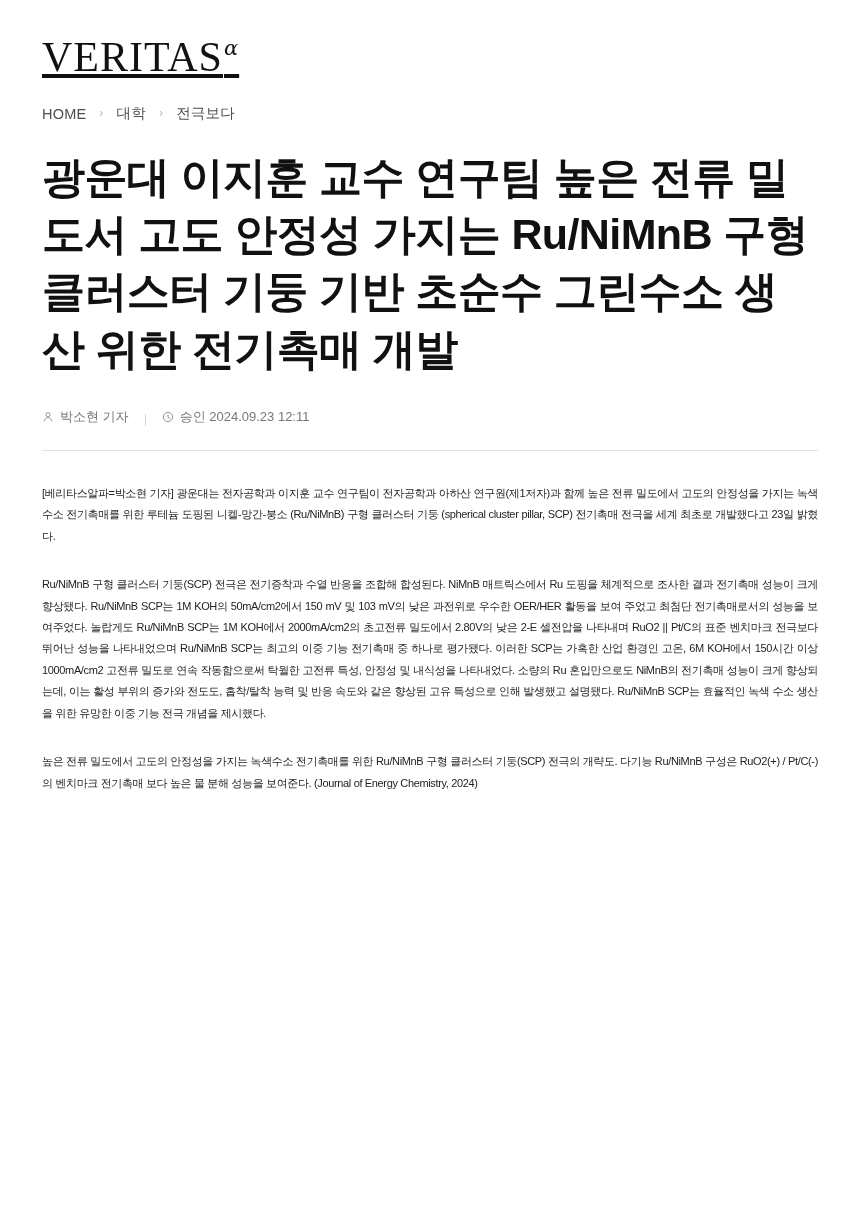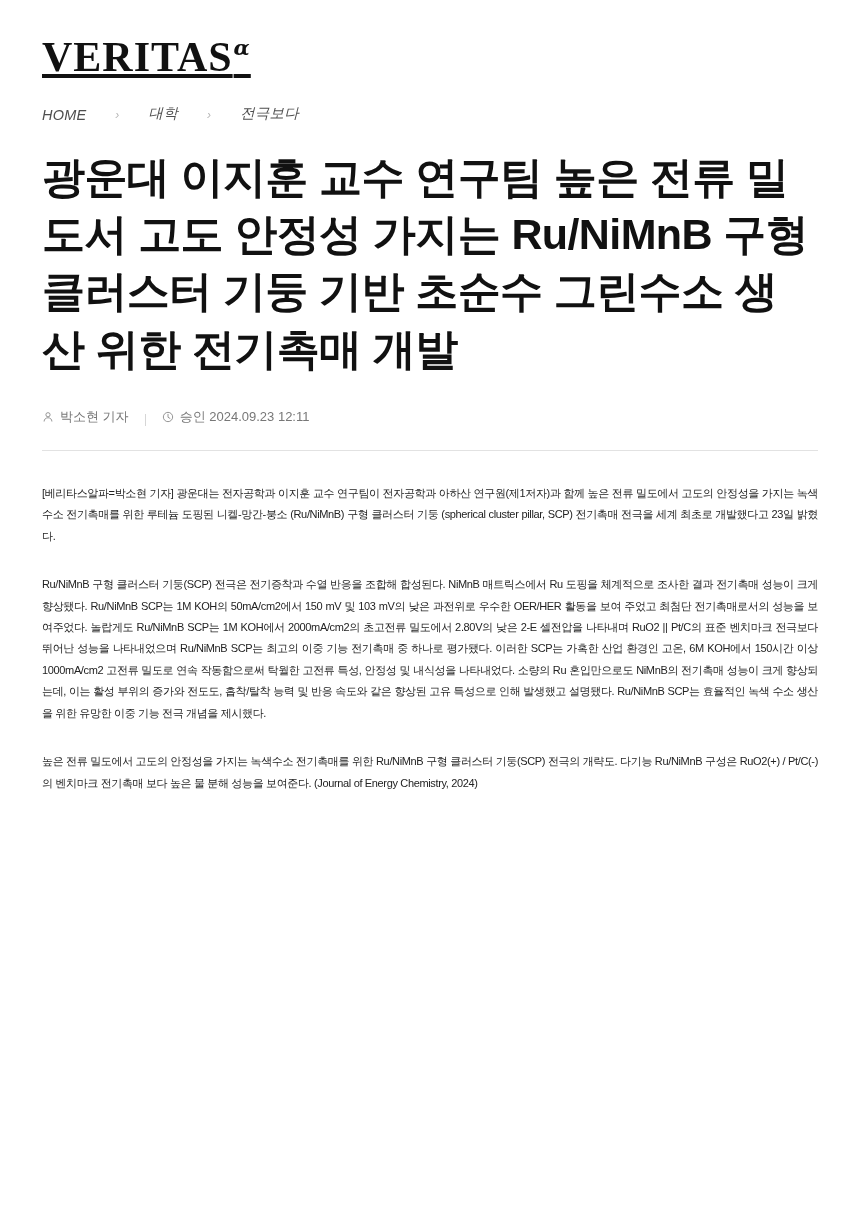--- a/index.html
+++ b/index.html
@@ -25,40 +25,39 @@
     padding-bottom: 6px;
   }
   .logo {
     font-family: "Liberation Serif", serif;
     font-size: 42px;
     letter-spacing: 1px;
     color: #111111;
     line-height: 1;
     display: inline-block;
     position: relative;
-    font-weight: 700;
+    font-weight: 400;
   }
   .logo .alpha {
     font-family: "DejaVu Serif", serif;
     font-size: 21px;
     font-style: italic;
     position: relative;
     top: -16px;
     left: 1px;
   }
   
   .breadcrumb {
     margin-top: 20px;
     font-size: 14.5px;
     color: #5a5a5a;
     display: flex;
-    align-items: flex-end;
-    gap: 16px;
+    align-items: center;
+    gap: 0;
     letter-spacing: 0.2px;
-    font-style: italic;
   }
   .breadcrumb .crumb {
     color: #4e4e4e;
     text-decoration: none;
   }
   .breadcrumb .sep {
     display: inline-block;
     margin: 0 13px;
     color: #b5b5b5;
     font-size: 12px;

